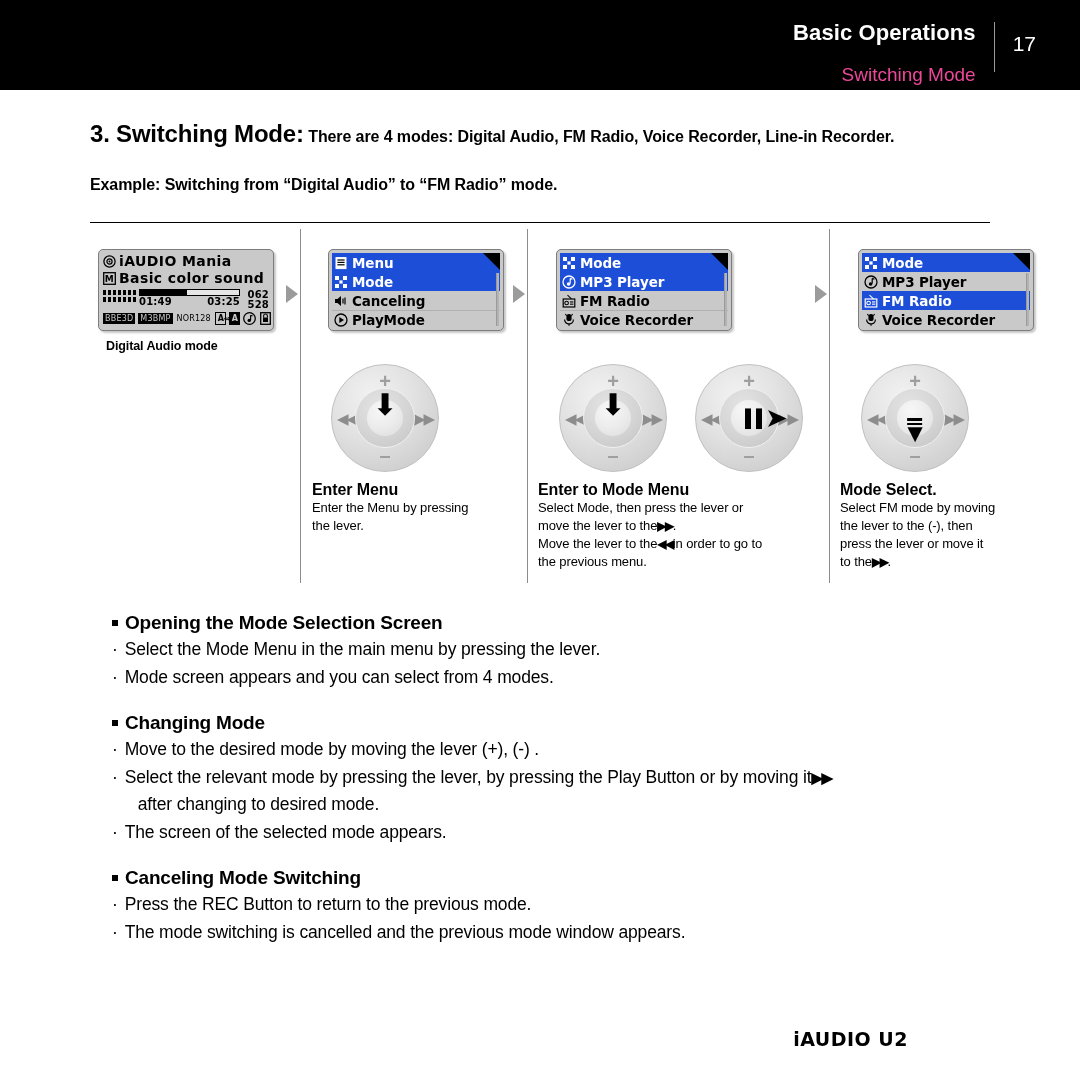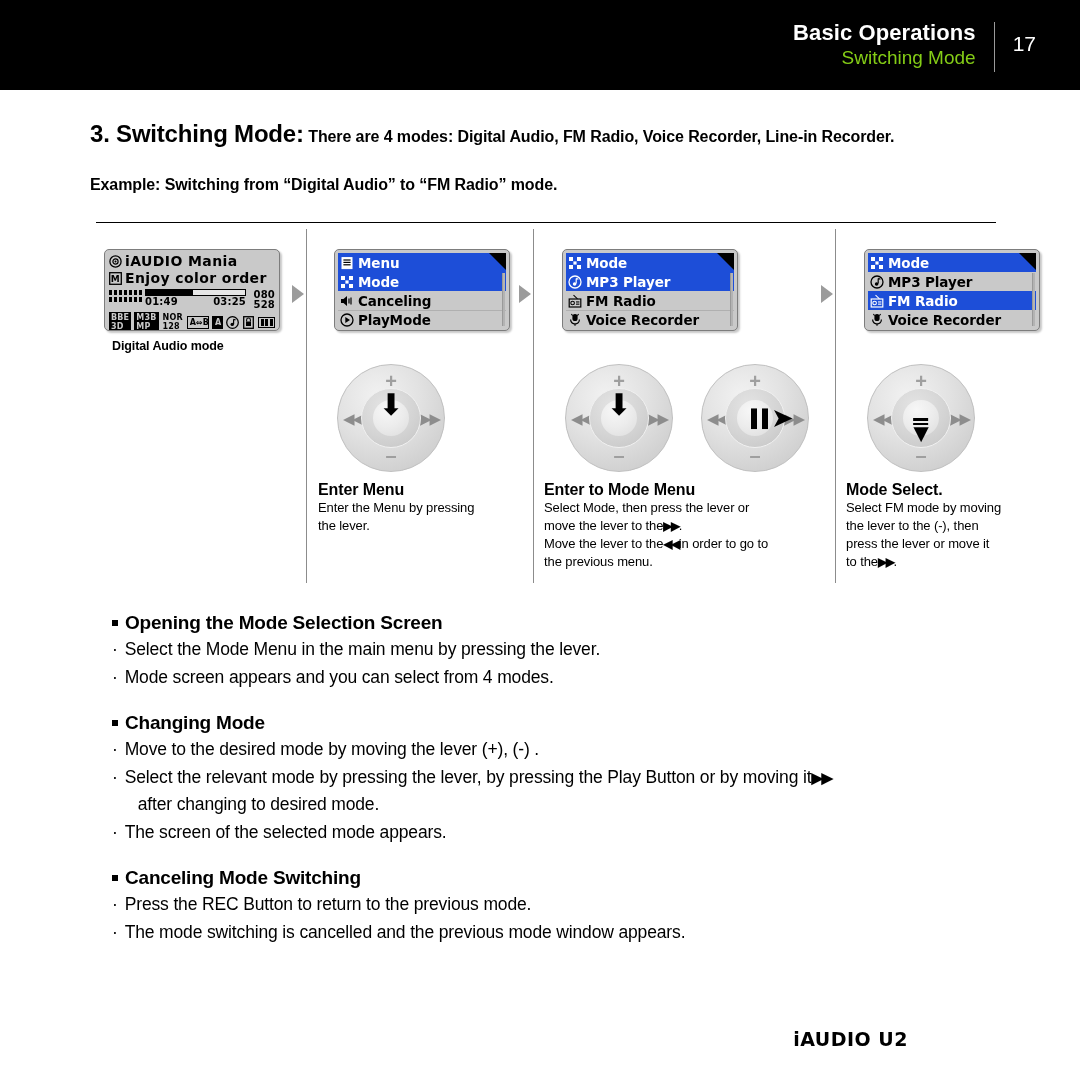--- a/index.html
+++ b/index.html
@@ -20,22 +20,22 @@
   .header-inner {
     position: absolute; right: 44px; top: 20px;
     display: flex; align-items: flex-start;
   }
   .header-titles { text-align: right; padding-right: 18px; }
   .header-main {
     color: #ffffff; font-size: 22px; font-weight: bold;
     letter-spacing: .1px; line-height: 26px;
   }
   .header-sub {
-    color: #84cc16; font-size: 19px; font-weight: normal;
-    line-height: 24px; margin-top: 0;
+    color: #ec4899; font-size: 19px; font-weight: normal;
+    line-height: 24px; margin-top: 17px;
   }
   .header-rule {
     width: 1px; background: #9a9a9a; height: 50px; margin-top: 2px;
   }
   .header-page {
     color: #ffffff; font-size: 21px; font-weight: normal;
     padding-left: 18px; padding-top: 12px;
   }
 
   
@@ -45,21 +45,21 @@
   }
   .title-strong { font-size: 24px; font-weight: bold; letter-spacing: -.2px; }
   .title-rest { font-size: 16px; font-weight: bold; letter-spacing: -.1px; }
   .example-line {
     position: absolute; left: 90px; top: 176px;
     font-size: 16px; font-weight: bold; letter-spacing: -.1px;
   }
 
   
   .diagram {
-    position: absolute; left: 96px; top: 222px; width: 900px; height: 360px;
+    position: absolute; left: 90px; top: 222px; width: 900px; height: 360px;
     border-top: 1.5px solid #000;
   }
   .vdiv {
     position: absolute; top: 6px; width: 1px; height: 354px; background: #8c8c8c;
   }
   .vdiv.d1 { left: 210px; }
   .vdiv.d2 { left: 437px; }
   .vdiv.d3 { left: 739px; }
 
   .flowarrow {
@@ -112,22 +112,22 @@
     font-size: 10px; font-weight: bold; letter-spacing: .2px; margin-top: 0px;
   }
   .np-right {
     width: 26px; text-align: right; font-size: 10px;
     font-weight: bold; line-height: 10px; letter-spacing: .2px; padding-top: 1px;
   }
   .np-status {
     display: flex; align-items: center; gap: 3px; margin-top: 2px;
   }
   .st-col {
-    display: flex; flex-direction: column; font-size: 8px;
-    font-weight: bold; line-height: 9px; letter-spacing: .2px;
+    display: flex; flex-direction: row; font-size: 8px;
+    font-weight: normal; line-height: 9px; letter-spacing: .2px;
     background: #000; color: #c9c9c9; padding: 1px 2px;
   }
   .st-col.plain { background: transparent; color: #000; padding: 1px 1px; }
   .st-box {
     border: 1.4px solid #000; font-size: 8px; font-weight: bold;
     padding: 1px 2px; line-height: 9px; min-width: 11px; text-align: center;
   }
   .st-box.inv { background: #000; color: #c9c9c9; }
   .batt {
     border: 1.4px solid #000; width: 19px; height: 11px; position: relative;
@@ -296,39 +296,39 @@
         </span>
         <span>iAUDIO Mania</span>
       </div>
       <div class="np-line">
         <span class="np-ico">
           <svg width="13" height="13" viewBox="0 0 13 13">
               <rect x="0.7" y="0.7" width="11.6" height="11.6" fill="none" stroke="#000" stroke-width="1.3"></rect>
               <text x="6.5" y="10" font-size="9" font-family="DejaVu Sans" font-weight="bold" text-anchor="middle" fill="#000">M</text>
             </svg>
         </span>
-        <span>Enjoy color order</span>
+        <span>Basic color sound</span>
       </div>
 
       <div class="np-meter">
         <div class="eq-bars">
           <div class="eq-row"></div>
           <div class="eq-row"></div>
         </div>
         <div class="np-mid">
           <div class="progbar">
               <i id="np-fill" style="width: 47%;"></i>
             </div>
           <div class="np-times">
             <span>01:49</span>
             <span>03:25</span>
           </div>
         </div>
         <div class="np-right">
-          <div>080</div>
+          <div>062</div>
           <div>528</div>
         </div>
       </div>
 
       <div class="np-status">
         <div class="st-col">
           <span>BBE</span>
           <span>3D</span>
         </div>
         <div class="st-col">

